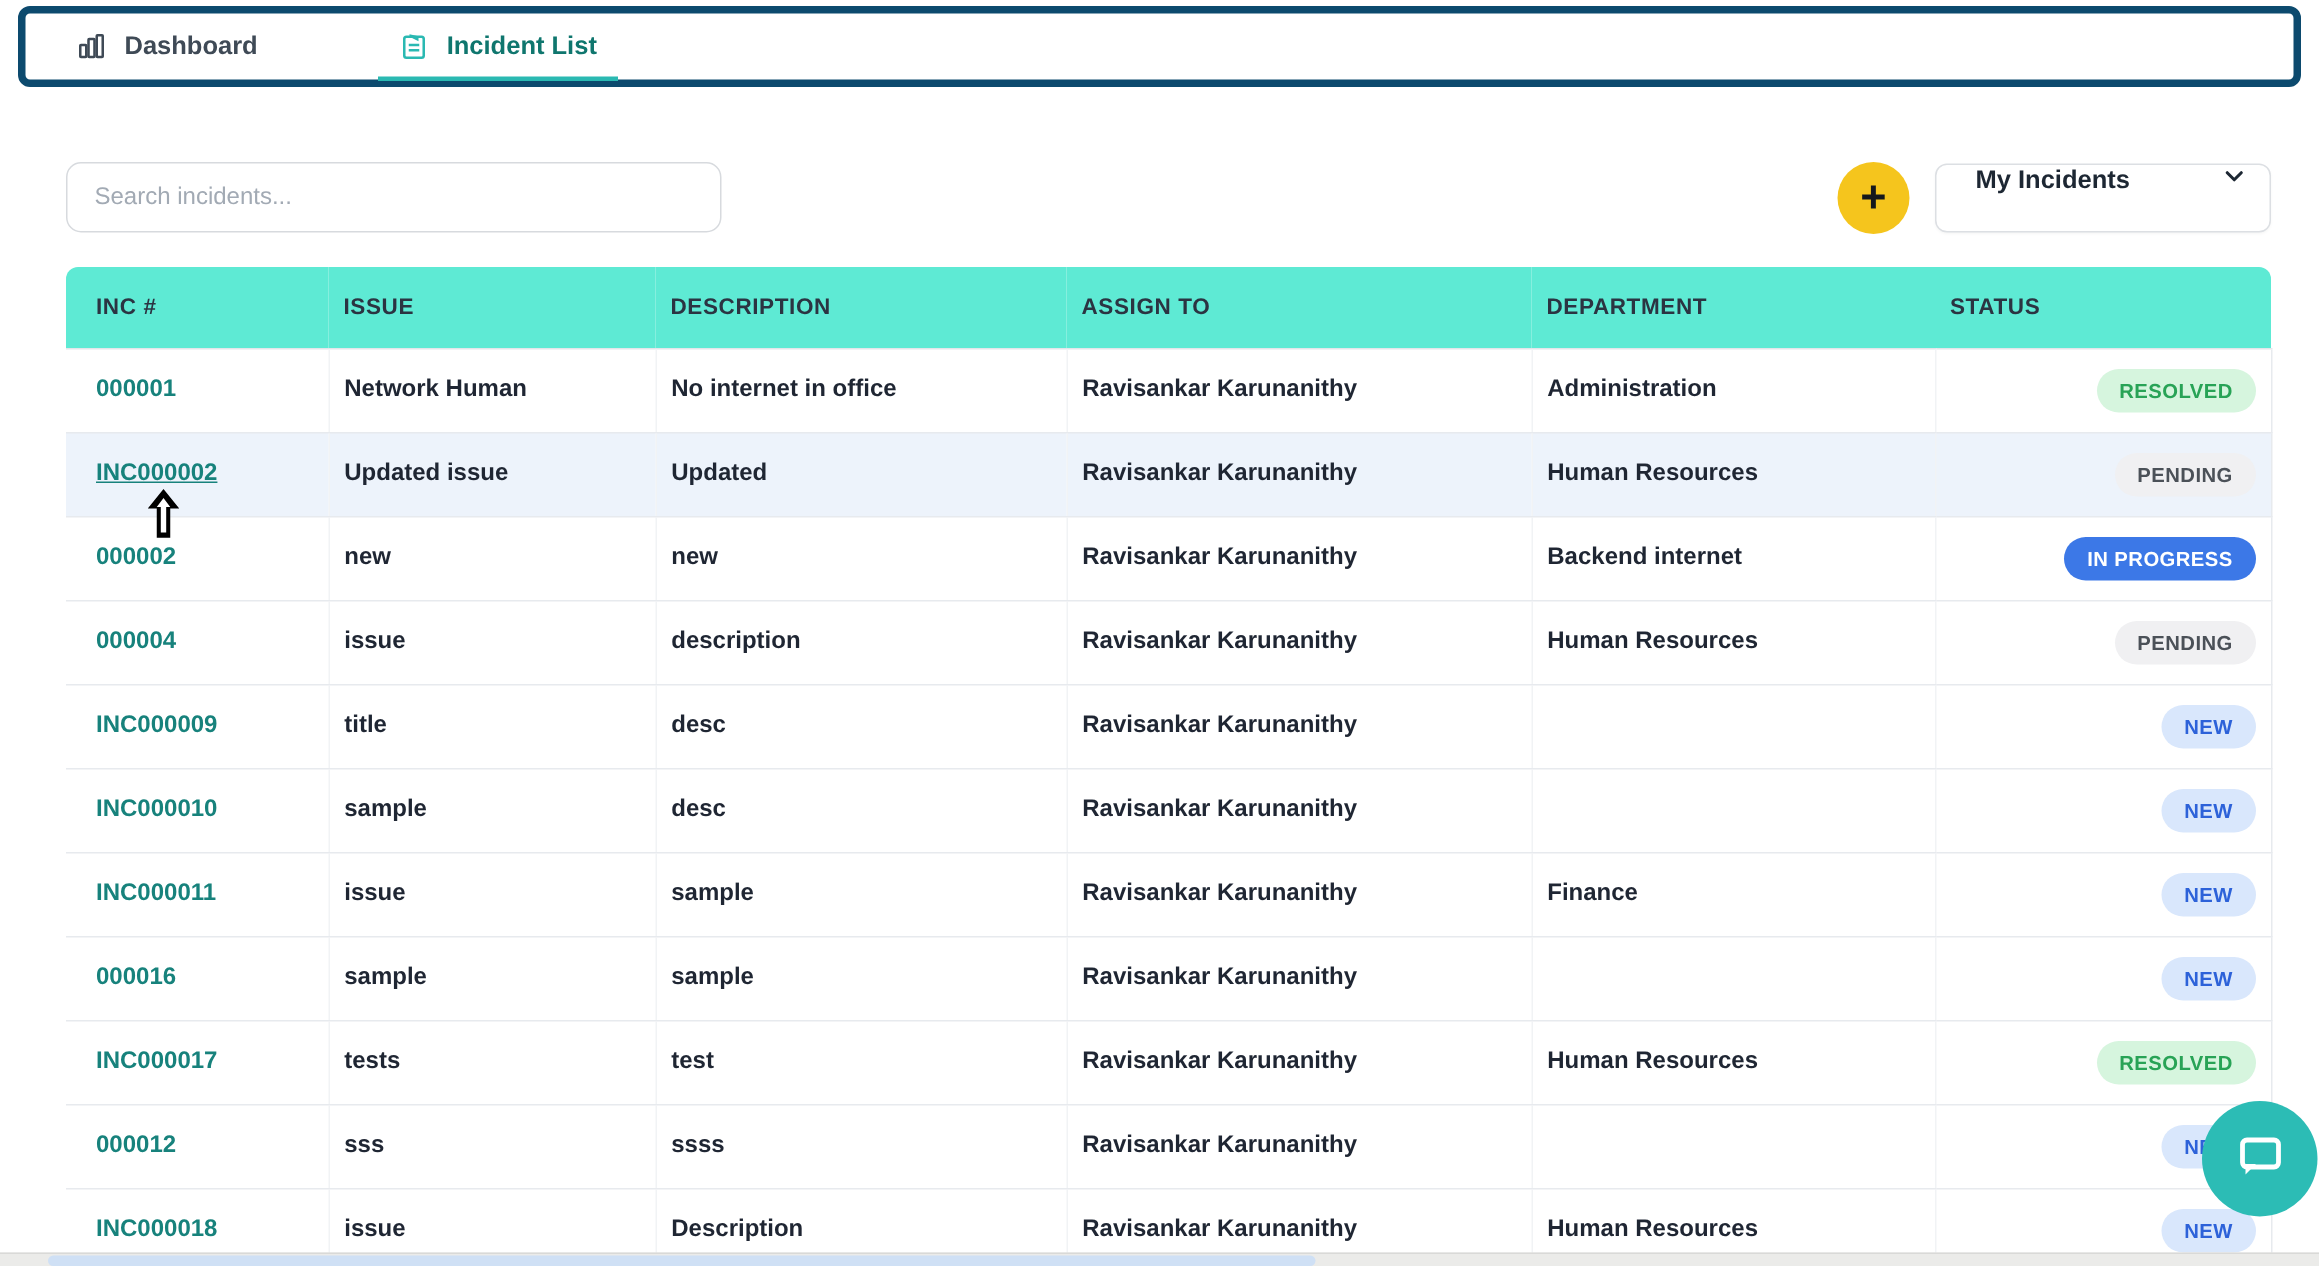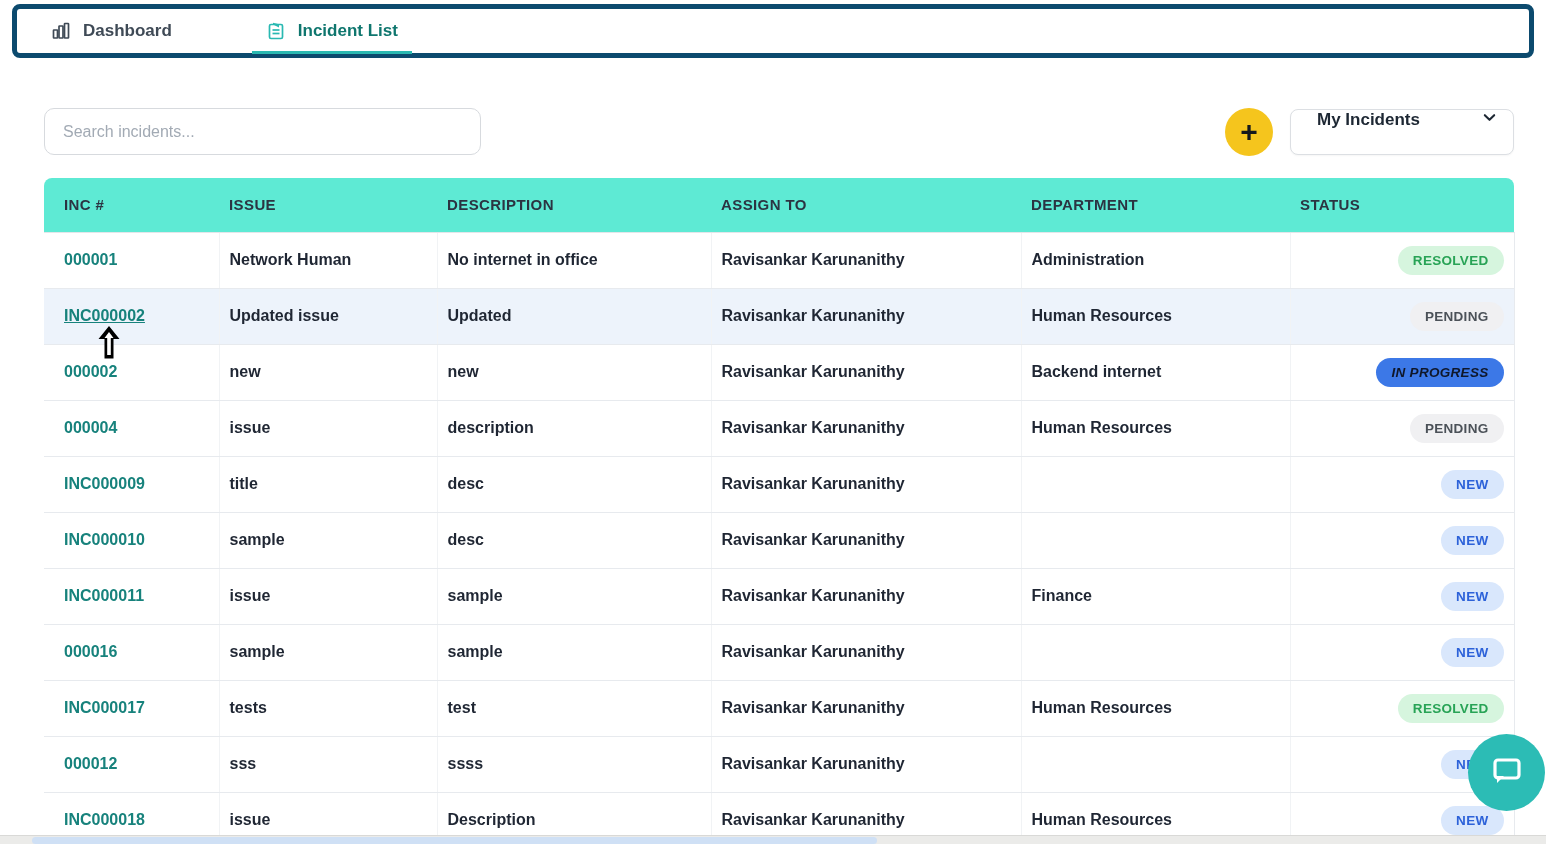--- a/index.html
+++ b/index.html
@@ -281,21 +281,21 @@
             <td>Ravisankar Karunanithy</td>
             <td>Human Resources</td>
             <td><span class="status-badge" style="background: rgb(240, 240, 242); color: rgb(75, 81, 88);">PENDING</span></td>
           </tr>
           <tr>
             <td><a class="inc-link" href="#">000002</a></td>
             <td>new</td>
             <td>new</td>
             <td>Ravisankar Karunanithy</td>
             <td>Backend internet</td>
-            <td><span class="status-badge" style="background: rgb(60, 120, 231); color: #0f172a; font-style: italic;">IN PROGRESS</span></td>
+            <td><span class="status-badge" style="background: rgb(60, 120, 231); color: #ffffff;">IN PROGRESS</span></td>
           </tr>
           <tr>
             <td><a class="inc-link" href="#">000004</a></td>
             <td>issue</td>
             <td>description</td>
             <td>Ravisankar Karunanithy</td>
             <td>Human Resources</td>
             <td><span class="status-badge" style="background: rgb(240, 240, 242); color: rgb(75, 81, 88);">PENDING</span></td>
           </tr>
           <tr>

